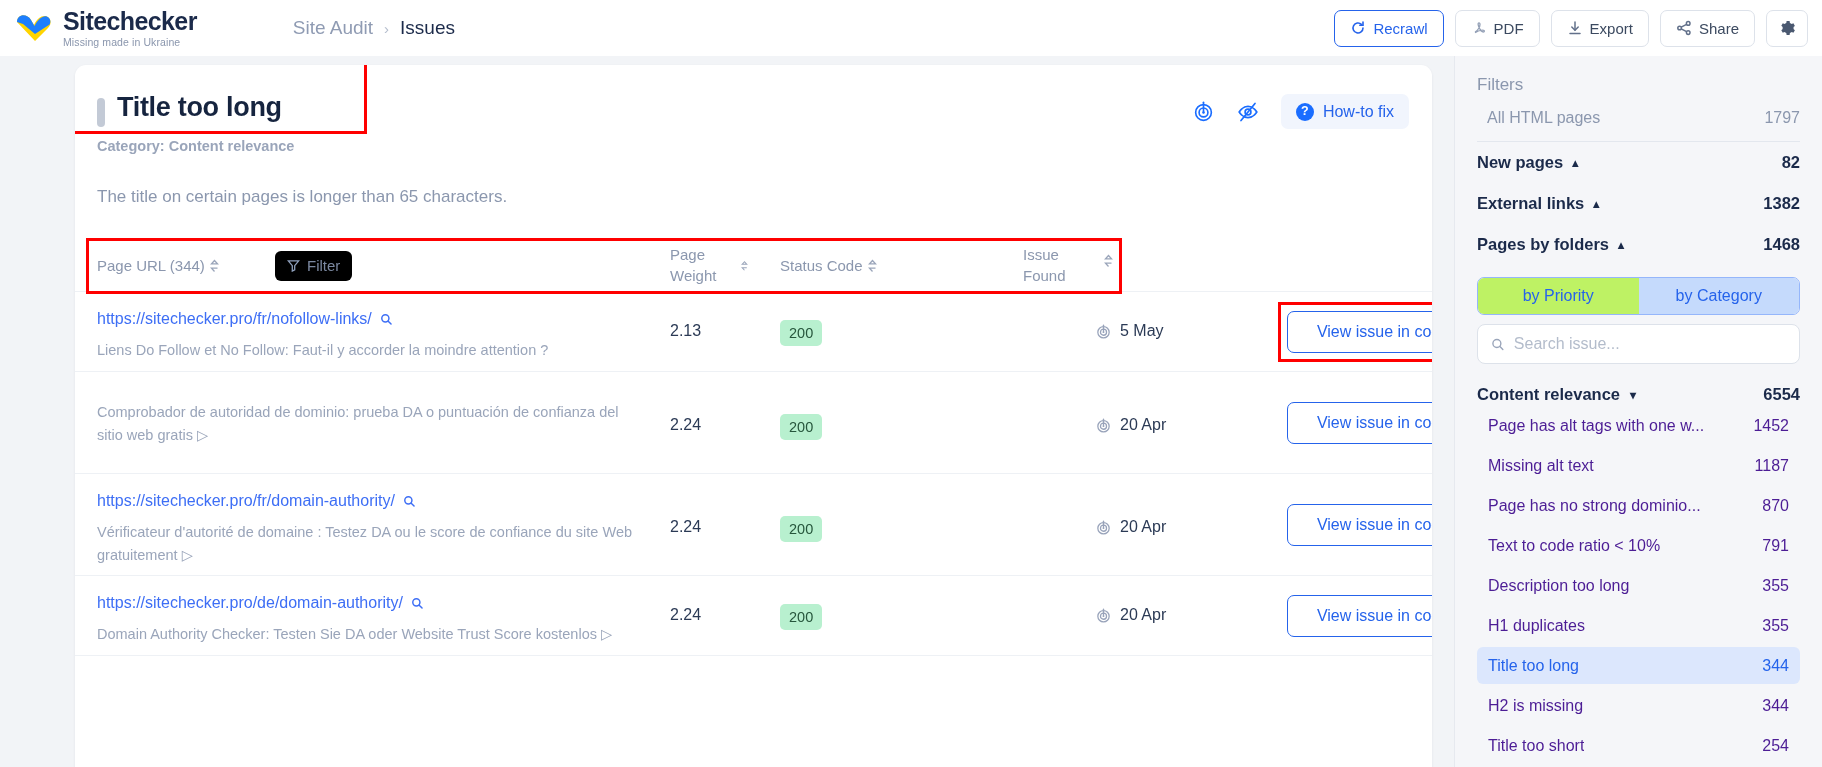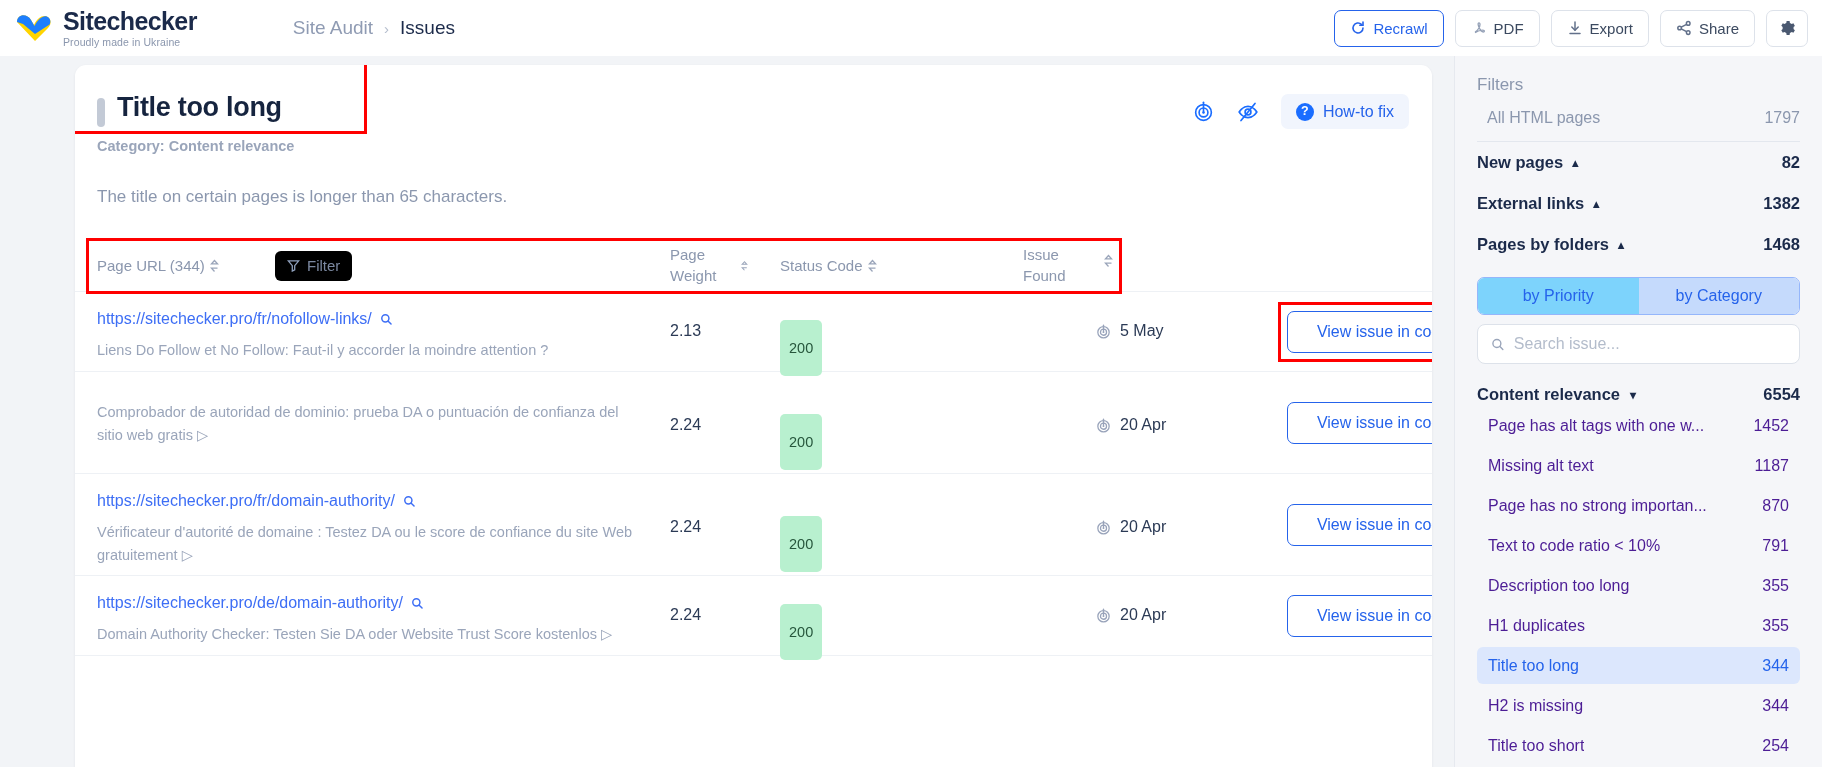--- a/index.html
+++ b/index.html
@@ -130,21 +130,21 @@
   }
   .url-desc {
     color: #9aa5ba; font-size: 14.5px; margin-top: 11px; line-height: 1.6;
   }
   .cell-weight {
     position: absolute; left: 595px; color: #2b3a55; font-size: 16px;
   }
   .cell-status { position: absolute; left: 705px; }
   .badge-200 {
     background: #b8f0cf; color: #26563c; border-radius: 5px;
-    padding: 20px 9px; font-size: 14.5px; display: inline-block;
+    padding: 5px 9px; font-size: 14.5px; display: inline-block;
   }
   .cell-found {
     position: absolute; left: 1020px; display: flex; align-items: center;
     gap: 8px; color: #2b3a55; font-size: 16px;
   }
   .cell-action { position: absolute; left: 1212px; }
   .view-btn {
     border: 1px solid #2563eb; border-radius: 7px; color: #2563eb;
     background: #fff; font-size: 16px; height: 42px; width: 192px;
     cursor: pointer; font-family: inherit;
@@ -171,21 +171,21 @@
     height: 41px; color: #1b2a4a; font-size: 16.5px; font-weight: bold;
     cursor: pointer;
   }
   .filt-left { display: flex; align-items: center; gap: 9px; }
   .seg {
     display: flex; margin-top: 12px; height: 38px;
     border: 1px solid #95b6fb; border-radius: 7px; overflow: hidden;
   }
   .seg div {
     flex: 1; display: flex; align-items: center; justify-content: center;
-    font-size: 16px; color: #2563eb; cursor: pointer; background: #7dd3fc;
+    font-size: 16px; color: #2563eb; cursor: pointer; background: #bef264;
   }
   .seg div.active { background: #c5dafc; }
   .search-box {
     margin-top: 9px; height: 40px; background: #fff;
     border: 1px solid #dde2ea; border-radius: 8px;
     display: flex; align-items: center; gap: 9px; padding: 0 13px;
   }
   .search-box input {
     border: 0; outline: 0; font-size: 16px; color: #6b7890;
     font-family: inherit; background: transparent; width: 100%;
@@ -212,21 +212,21 @@
 <body>
 
 <div class="topbar">
   <div class="logo-wrap">
     <svg class="logo-mark" viewBox="0 0 40 36">
       <path d="M3 12 C3 4, 13 3, 17 10 L20 15 C24 6, 31 4, 35 8 C37.5 10.5, 37 15, 34 18 L21 31 Z" fill="#ffd400"></path>
       <path d="M3 12 C3 4, 13 3, 17 10 L20.5 16 C25 7.5, 31 4, 35 8 C36.6 9.7, 36.8 12.2, 35.6 14.4 L21 24 L9 14 Z" fill="#1d7efd"></path>
     </svg>
     <div class="logo-text">
       <span class="logo-name">Sitechecker</span>
-      <span class="logo-sub">Proudly made in Ukraine</span>
+      <span class="logo-sub">Missing made in Ukraine</span>
     </div>
   </div>
 
   <div class="breadcrumb">
     <span class="crumb-muted">Site Audit</span>
     <span class="crumb-sep">›</span>
     <span class="crumb-active">Issues</span>
   </div>
 
   <div class="topbar-actions">
@@ -499,21 +499,21 @@
   <div id="issue-list">
       <div class="issue-item">
         <span class="nm">Page has alt tags with one w...</span>
                  <span>1452</span>
       </div>
       <div class="issue-item">
         <span class="nm">Missing alt text</span>
                  <span>1187</span>
       </div>
       <div class="issue-item">
-        <span class="nm">Page has no strong importan...</span>
+        <span class="nm">Page has no strong dominio...</span>
                  <span>870</span>
       </div>
       <div class="issue-item">
         <span class="nm">Text to code ratio &lt; 10%</span>
                  <span>791</span>
       </div>
       <div class="issue-item">
         <span class="nm">Description too long</span>
                  <span>355</span>
       </div>

